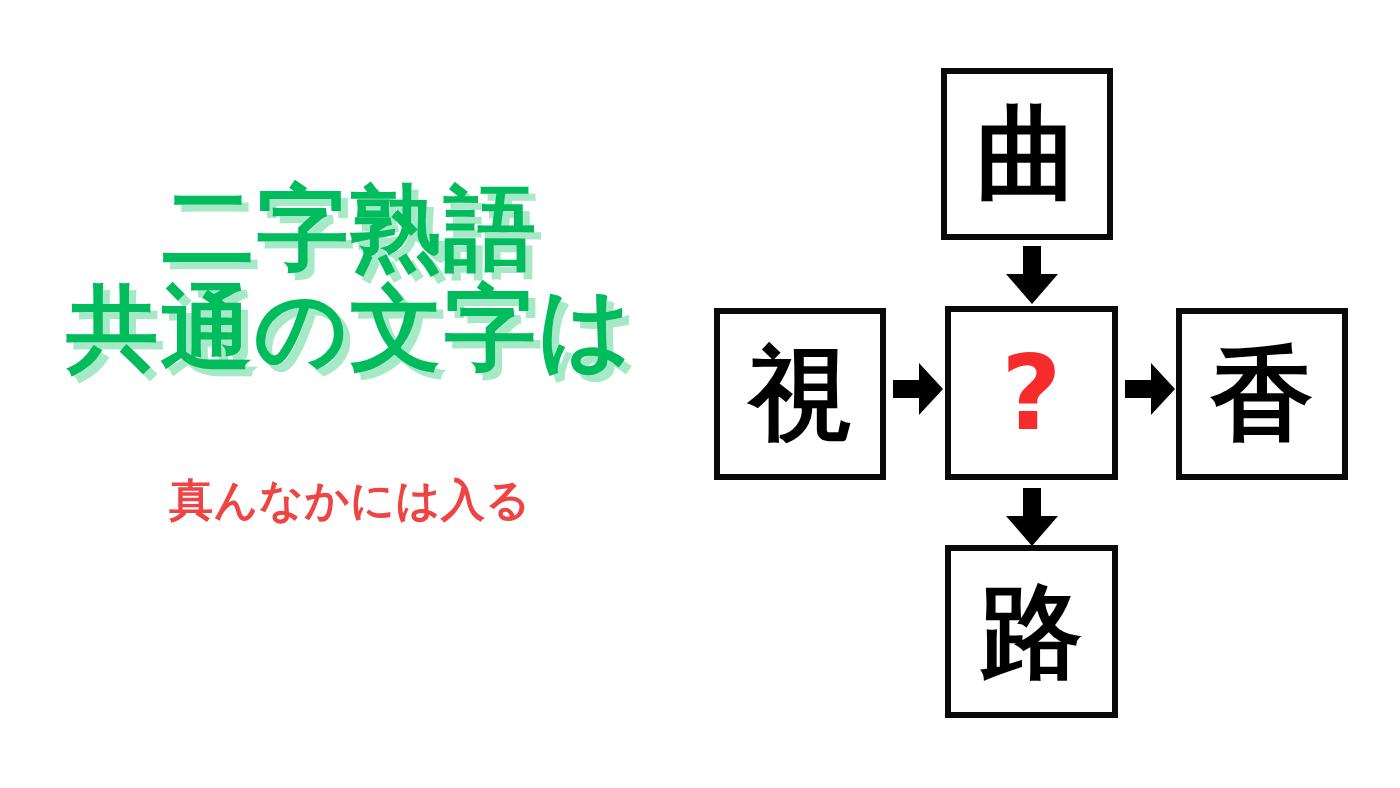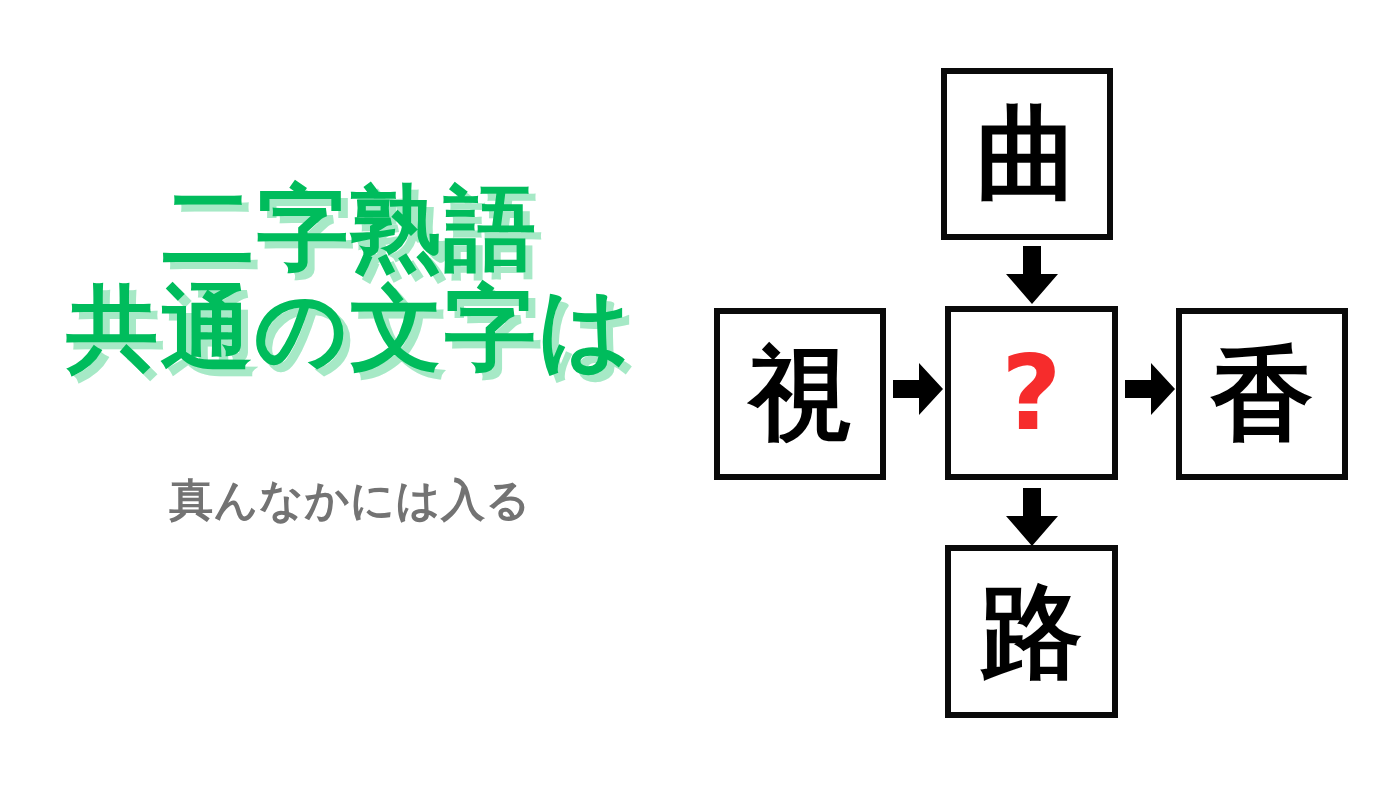--- a/index.html
+++ b/index.html
@@ -46,21 +46,21 @@
   .subtitle-block {
     position: absolute;
     left: 0px;
     top: 475px;
     width: 700px;
     text-align: center;
   }
   .subtitle-line {
     font-family: "DejaVu Sans", "Liberation Sans", sans-serif;
     font-weight: 700;
-    color: #737373;
+    color: #ef4444;
     font-size: 44px;
     line-height: 1.12;
     white-space: nowrap;
     letter-spacing: 0.01em;
   }
 
   
   .cell {
     position: absolute;
     box-sizing: border-box;

